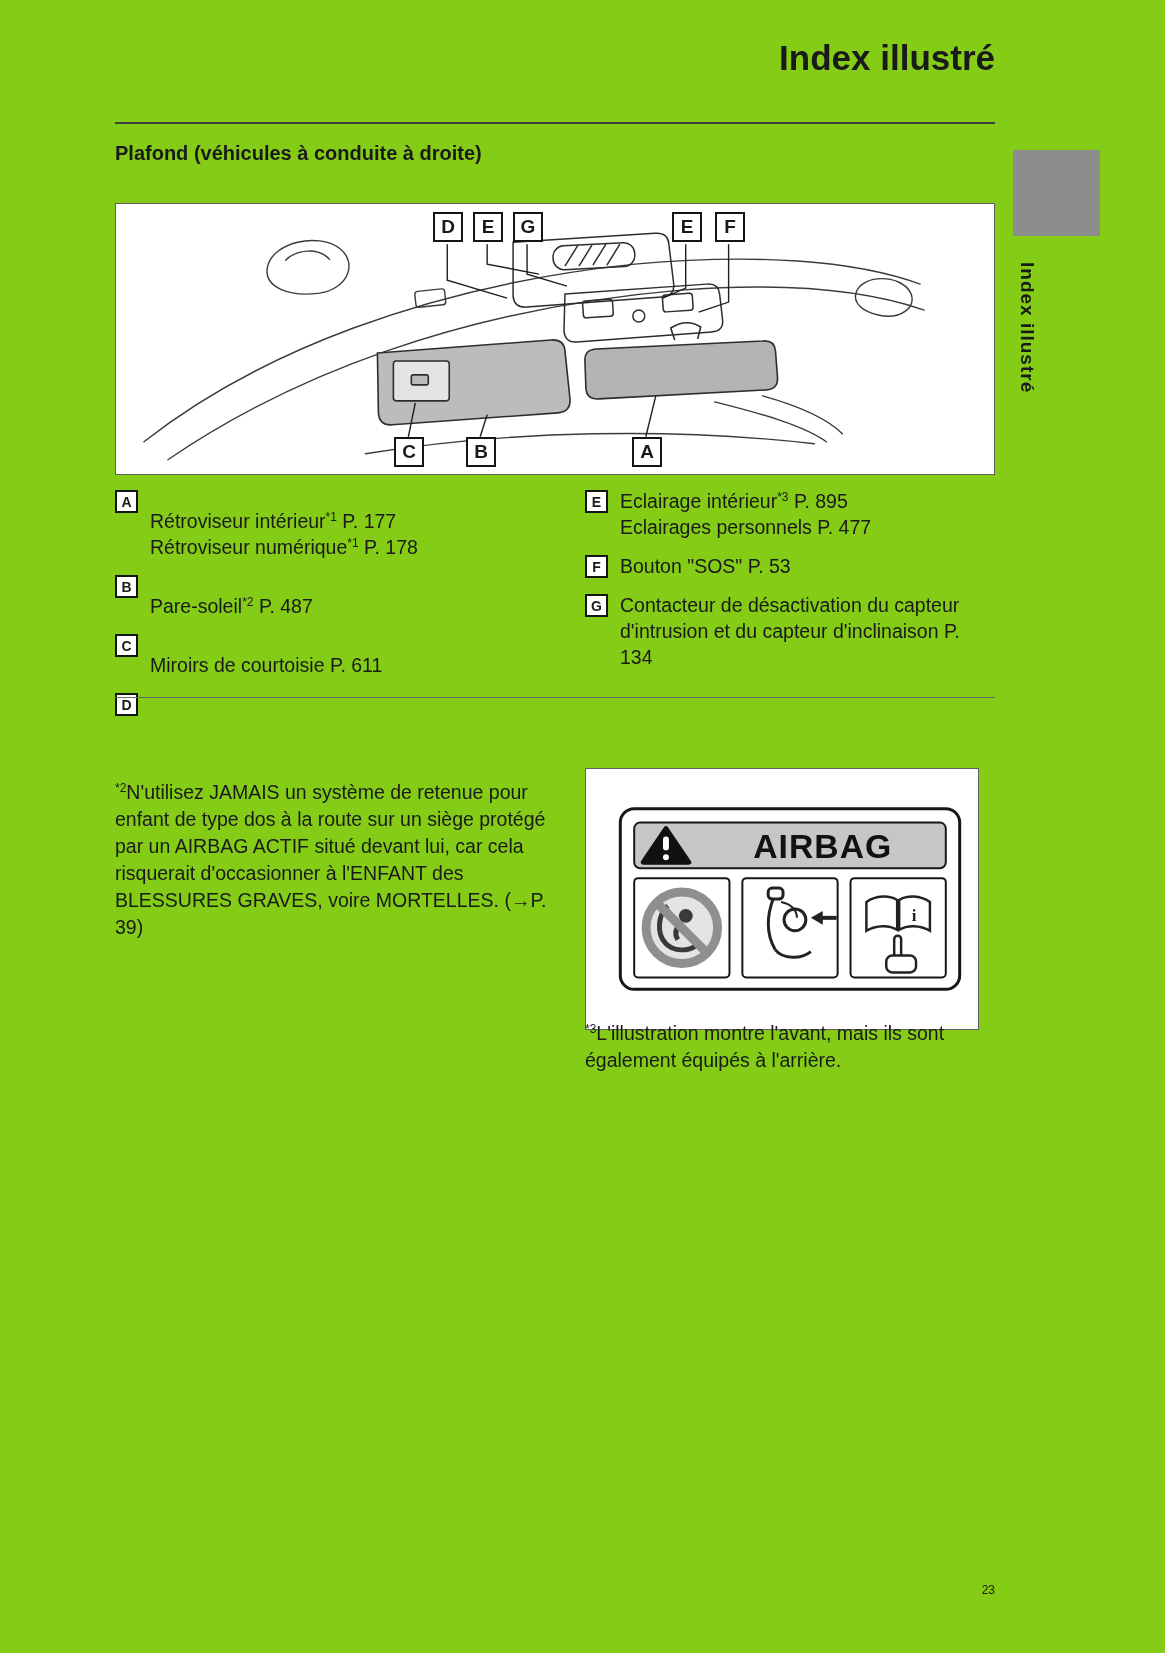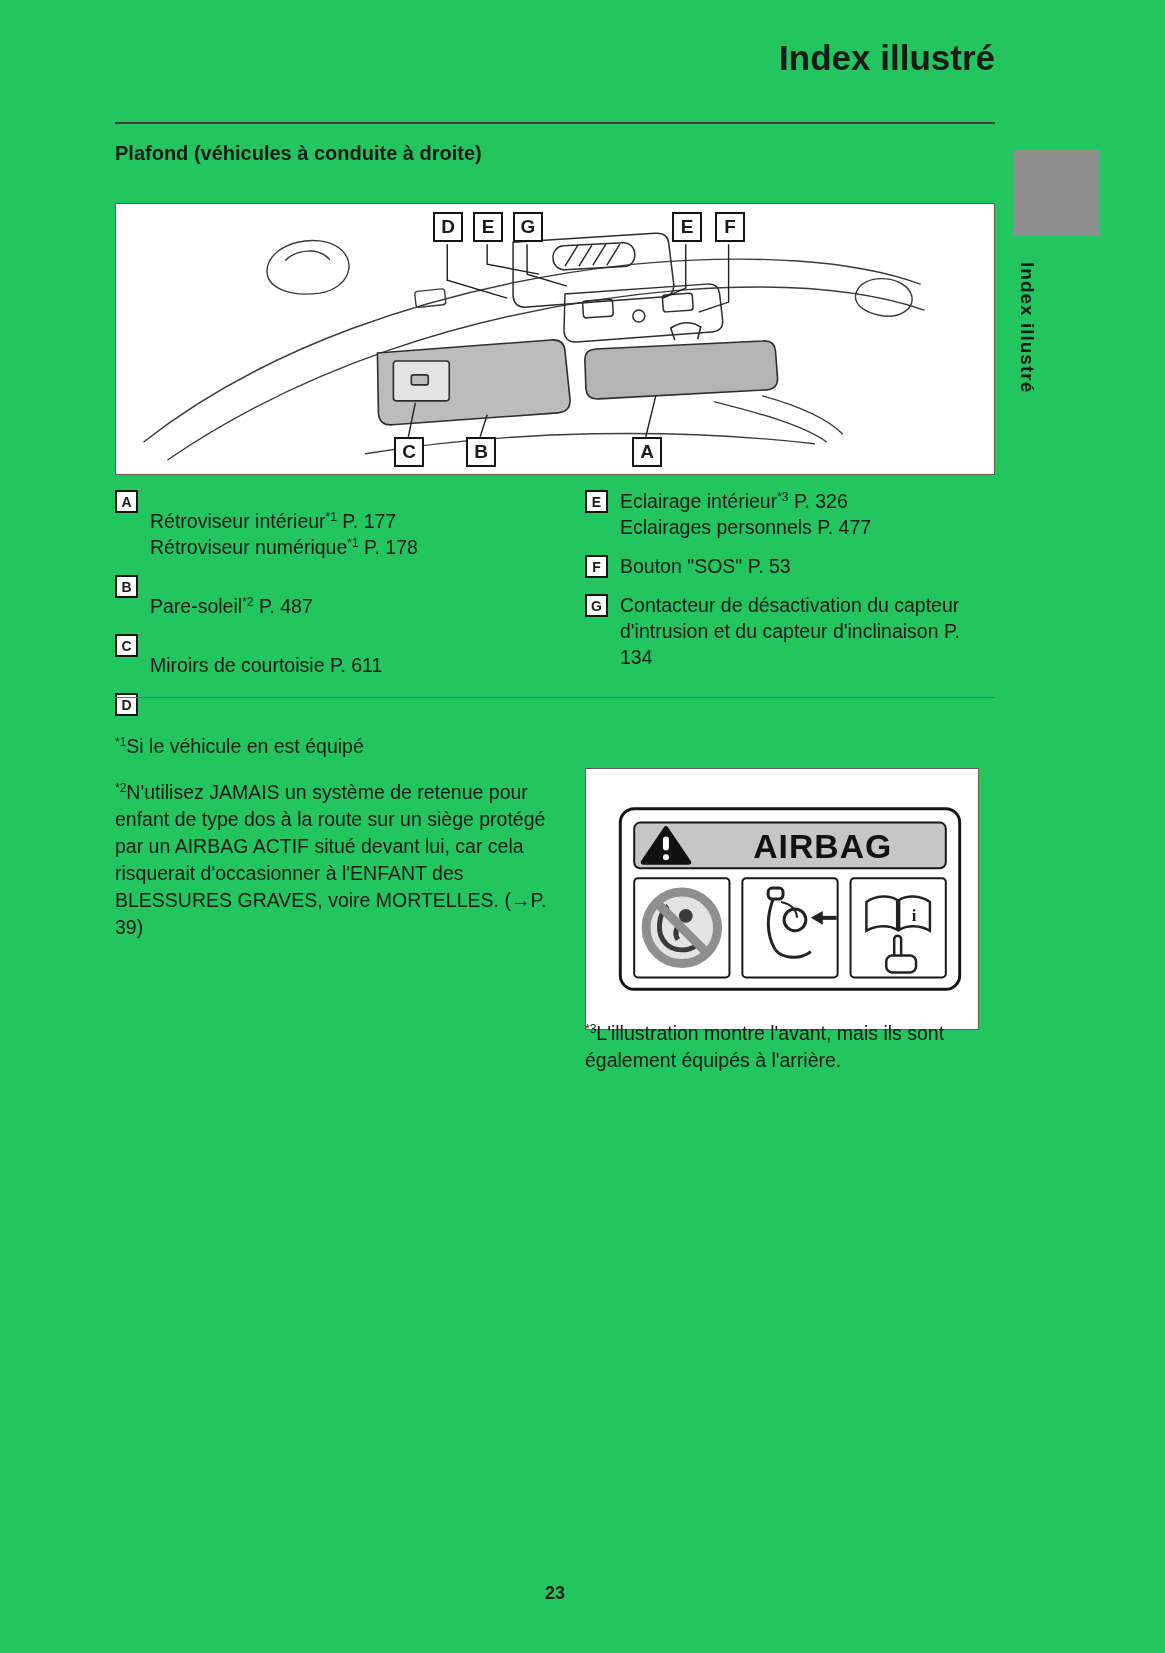--- a/index.html
+++ b/index.html
@@ -1,17 +1,17 @@
 <!DOCTYPE html>
 <html><head>
 <meta charset="utf-8">
 <style>
   * { margin:0; padding:0; box-sizing:border-box; }
   body { background:#ffffff; font-family:"Liberation Sans", sans-serif; color:#1a1a1a; }
-  .page { position:relative; width:1165px; height:1653px; background:#22c55e; overflow:hidden; }
+  .page { position:relative; width:1165px; height:1653px; background:#84cc16; overflow:hidden; }
 
   .page-title { position:absolute; top:38px; left:115px; width:880px; text-align:right;
     font-size:35px; font-weight:700; }
   .rule-top { position:absolute; top:122px; left:115px; width:880px; height:2px; background:#3f3f3f; }
   .rule-mid { position:absolute; top:697px; left:115px; width:880px; height:1px; background:#6a6a6a; }
 
   .section-heading { position:absolute; top:142px; left:115px; font-size:20px; font-weight:700;text-align:center; }
 
   .diagram-frame { position:absolute; top:203px; left:115px; width:880px; height:272px;
     border:1px solid #5f5f5f; background:#fff; }
@@ -36,22 +36,22 @@
 
   .footnote { position:absolute; font-size:19.5px; line-height:27px; }
   .fn1 { top:733px; left:115px; width:470px; }
   .fn2 { top:779px; left:115px; width:455px; }
   .fn3 { top:1020px; left:585px; width:420px; }
 
   .airbag-frame { position:absolute; top:768px; left:585px; width:394px; height:262px;
     border:1px solid #5f5f5f; background:#fff; }
   .airbag-frame svg { position:absolute; inset:0; }
 
-  .page-number { position:absolute; top:1583px; left:115px; width:880px; text-align:center;
-    font-size:18px; font-weight:700; }
+  .page-number { position:absolute; top:1583px; left:115px; width:880px; text-align:right;
+    font-size:12px; font-weight:400; }
 </style>
 </head>
 <body>
 
 <div class="page">
 
   <div class="page-title">Index illustré</div>
   <div class="rule-top"></div>
 
   <div class="section-heading">Plafond (véhicules à conduite à droite)</div>
@@ -133,41 +133,40 @@
     </div>
     <div class="entry">
       <div class="key-box">D</div>
     </div>
   </div>
 
   <div class="legend-col legend-right">
     <div class="entry">
       <div class="key-box">E</div>
       <div class="entry-text">
-        <p class="line"><span>Eclairage intérieur</span><sup>*3</sup><span> P. 326</span></p>
+        <p class="line"><span>Eclairage intérieur</span><sup>*3</sup><span> P. 895</span></p>
         <p class="line"><span>Eclairages personnels P. 477</span></p>
       </div>
     </div>
     <div class="entry">
       <div class="key-box">F</div>
       <div class="entry-text">
         <p class="line"><span>Bouton "SOS" P. 53</span></p>
       </div>
     </div>
     <div class="entry">
       <div class="key-box">G</div>
       <div class="entry-text">
         <p class="line"><span>Contacteur de désactivation du capteur d'intrusion et du capteur d'inclinaison P. 134</span></p>
       </div>
     </div>
   </div>
 
   <div class="rule-mid"></div>
 
-  <p class="footnote fn1"><sup>*1</sup><span>Si le véhicule en est équipé</span></p>
   <p class="footnote fn2"><sup>*2</sup><span>N'utilisez JAMAIS un système de retenue pour enfant de type dos à la route sur un siège protégé par un AIRBAG ACTIF situé devant lui, car cela risquerait d'occasionner à l'ENFANT des BLESSURES GRAVES, voire MORTELLES. (→P. 39)</span></p>
 
   <div class="airbag-frame">
     <svg viewBox="0 0 410 262" width="408" height="260">
       <rect x="34" y="40" width="342" height="182" rx="14" fill="#fff" stroke="#161616" stroke-width="3"></rect>
       <rect x="48" y="54" width="314" height="46" rx="6" fill="#c6c6c6" stroke="#161616" stroke-width="2"></rect>
       <g>
         <path d="M 80 60 L 103 94 L 57 94 Z" fill="#111" stroke="#111" stroke-width="5" stroke-linejoin="round"></path>
         <rect x="77" y="68" width="6" height="14" rx="3" fill="#fff"></rect>
         <circle cx="80" cy="89" r="3" fill="#fff"></circle>

